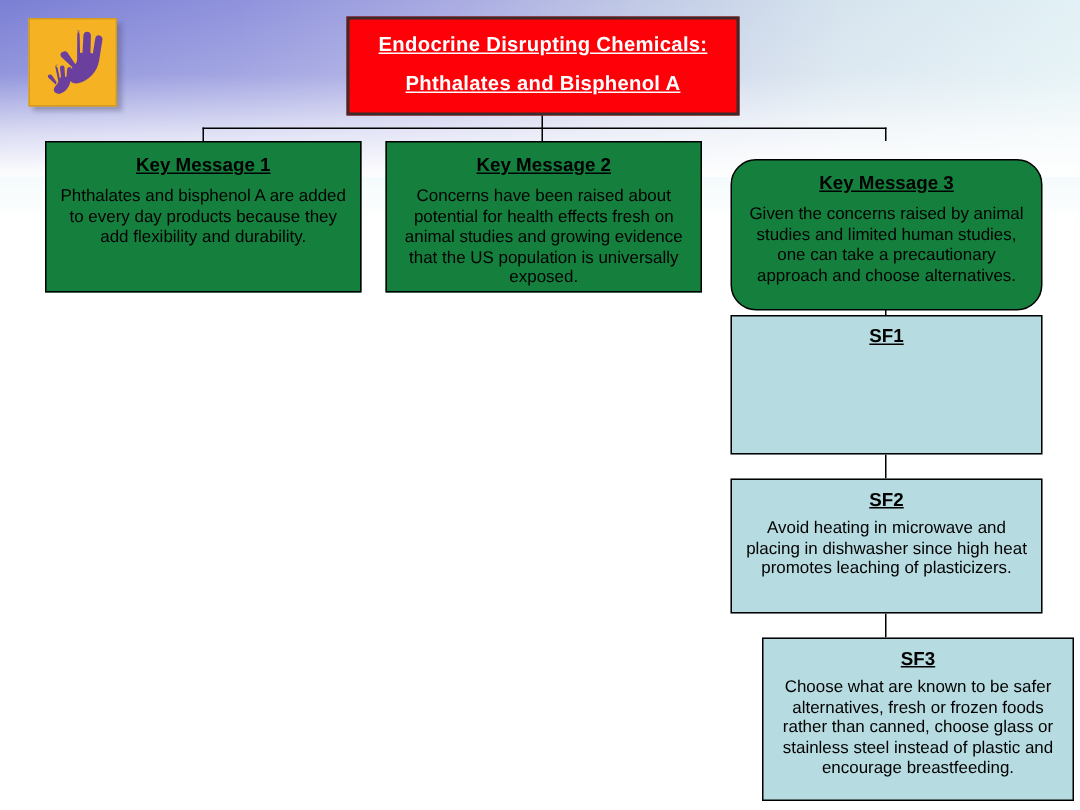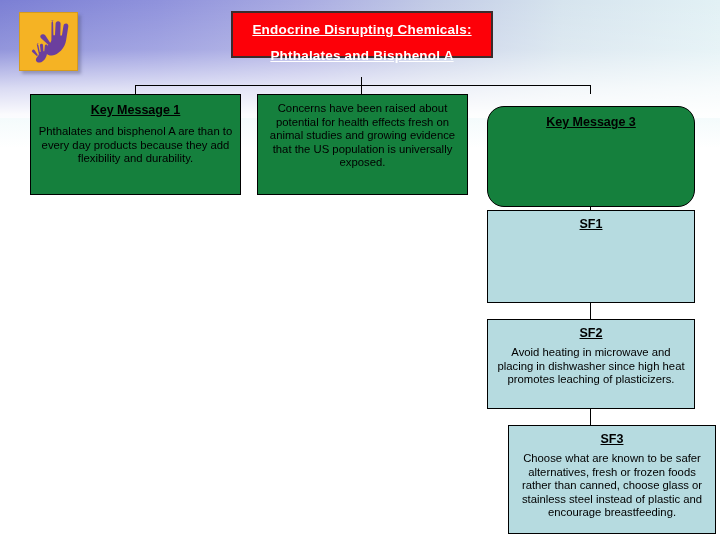--- a/index.html
+++ b/index.html
@@ -107,21 +107,21 @@
   .box-body {
     font-size: 11.3px;
     line-height: 13.6px;
   }
   .km-box .box-head { margin-top: 8px; }
   .km-box .box-body { margin-top: 7px; padding: 0 6px; }
   .sf-box .box-head { margin-top: 6px; text-decoration: underline; }
   .sf-box .box-body { margin-top: 5px; padding: 0 8px; }
 
   
-  #title-box   { left: 231px; top: 11px;  width: 262px; height: 47px; }
+  #title-box   { left: 231px; top: 11px;  width: 262px; height: 66px; }
   #km1-box     { left: 30px;  top: 94px;  width: 211px; height: 101px; }
   #km2-box     { left: 257px; top: 94px;  width: 211px; height: 101px; }
   #km3-box     { left: 487px; top: 106px;  width: 208px; height: 101px; border-radius: 17px; }
   #sf1-box     { left: 487px; top: 210px; width: 208px; height: 93px; }
   #sf2-box     { left: 487px; top: 319px; width: 208px; height: 90px; }
   #sf3-box     { left: 508px; top: 425px; width: 208px; height: 109px; }
 </style>
 </head>
 <body>
 
@@ -154,29 +154,31 @@
   <div class="line vline" style="left:135px; top:85px; height:9px;"></div>
   <div class="line vline" style="left:361px; top:85px; height:9px;"></div>
   <div class="line vline" style="left:590px; top:85px; height:9px;"></div>
 
   <div class="line vline" style="left:590px; top:195px; height:15px;"></div>
   <div class="line vline" style="left:590px; top:303px; height:16px;"></div>
   <div class="line vline" style="left:590px; top:409px; height:16px;"></div>
 
   <div class="box km-box" id="km1-box">
     <div class="box-head">Key Message 1</div>
-    <div class="box-body">Phthalates and bisphenol A are than to every day products because they add flexibility and durability.</div>
+    <div class="box-body">Phthalates and bisphenol A are added to every day products because they add flexibility and durability.</div>
   </div>
 
   <div class="box km-box" id="km2-box">
+    <div class="box-head">Key Message 2</div>
     <div class="box-body">Concerns have been raised about potential for health effects fresh on animal studies and growing evidence that the US population is universally exposed.</div>
   </div>
 
   <div class="box km-box" id="km3-box">
     <div class="box-head">Key Message 3</div>
+    <div class="box-body">Given the concerns raised by animal studies and limited human studies, one can take a precautionary approach and choose alternatives.</div>
   </div>
 
   <div class="box sf-box" id="sf1-box">
     <div class="box-head">SF1</div>
   </div>
 
   <div class="box sf-box" id="sf2-box">
     <div class="box-head">SF2</div>
     <div class="box-body">Avoid heating in microwave and placing in dishwasher since high heat promotes leaching of plasticizers.</div>
   </div>

